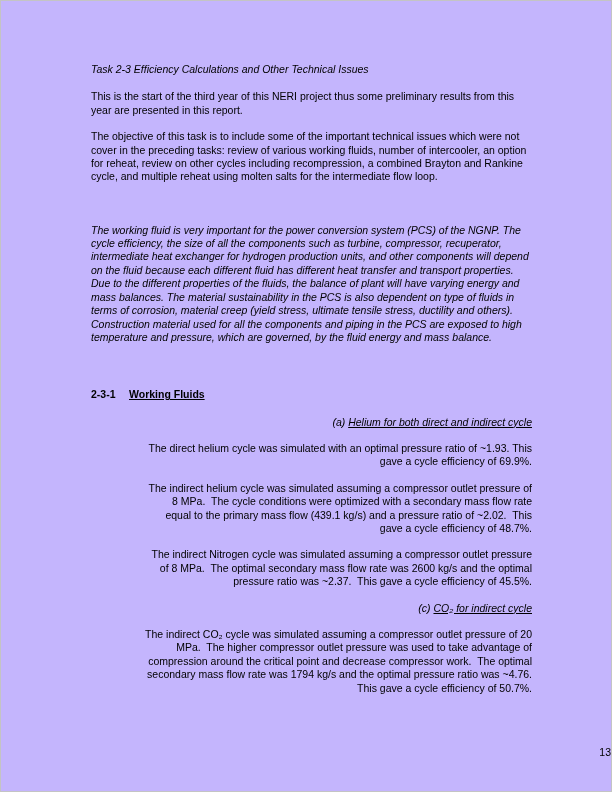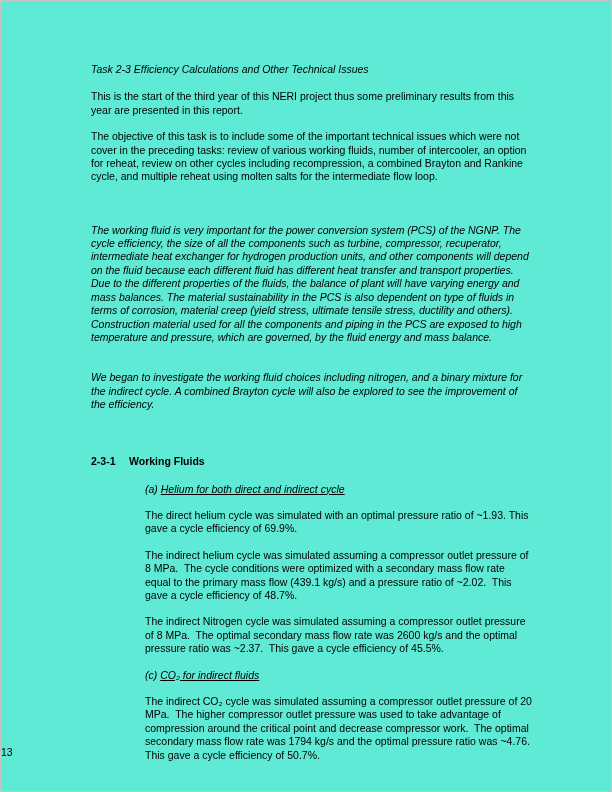--- a/index.html
+++ b/index.html
@@ -7,21 +7,21 @@
   body {
     width: 612px;
     height: 792px;
     font-family: "Liberation Sans", sans-serif;
     color: #000000;
   }
   .page {
     position: relative;
     width: 612px;
     height: 792px;
-    background: #5eead4;
+    background: #c4b5fd;
     border: 1px solid #c4c4c4;
     overflow: hidden;
   }
   .content {
     position: absolute;
     top: 62px;
     left: 90px;
     width: 441px;
     font-size: 10.5px;
     line-height: 13.4px;
@@ -32,59 +32,60 @@
   }
   .para {
     margin-bottom: 13px;
     white-space: pre-wrap;
   }
   .subpara { white-space: pre-wrap; font-style: italic; }
   .section-heading {
     font-weight: bold;
     margin-top: 17px;
     margin-bottom: 14px;
+    text-decoration: underline;
   }
   .section-num {
     display: inline-block;
     min-width: 38px;
   }
   .sub {
     margin-left: 54px;
+    text-align: right;
   }
   .sub-heading {
     font-style: italic;
     margin-bottom: 13px;
   }
   .sub-heading .underlined {
     text-decoration: underline;
   }
   .page-number {
     position: absolute;
     bottom: 33px;
     left: 0;
     width: 100%;
-    text-align: left;
+    text-align: right;
     font-size: 10.5px;
   }
 </style>
 </head>
 <body>
 
 <div class="page">
   <div class="content">
 
     <div class="doc-title">Task 2-3 Efficiency Calculations and Other Technical Issues</div>
 
     <p class="para">This is the start of the third year of this NERI project thus some preliminary results from this year are presented in this report.</p>
 
     <p class="para">The objective of this task is to include some of the important technical issues which were not cover in the preceding tasks: review of various working fluids, number of intercooler, an option for reheat, review on other cycles including recompression, a combined Brayton and Rankine cycle, and multiple reheat using molten salts for the intermediate flow loop.</p>
 
     <div class="para">
       <div class="subpara">The working fluid is very important for the power conversion system (PCS) of the NGNP. The cycle efficiency, the size of all the components such as turbine, compressor, recuperator, intermediate heat exchanger for hydrogen production units, and other components will depend on the fluid because each different fluid has different heat transfer and transport properties. Due to the different properties of the fluids, the balance of plant will have varying energy and mass balances. The material sustainability in the PCS is also dependent on type of fluids in terms of corrosion, material creep (yield stress, ultimate tensile stress, ductility and others). Construction material used for all the components and piping in the PCS are exposed to high temperature and pressure, which are governed, by the fluid energy and mass balance.</div>
-      <div class="subpara">We began to investigate the working fluid choices including nitrogen, and a binary mixture for the indirect cycle. A combined Brayton cycle will also be explored to see the improvement of the efficiency.</div>
     </div>
 
     <div class="section-heading">
       <span class="section-num">2-3-1</span><span>Working Fluids</span>
     </div>
 
     <div class="sub">
       <div class="sub-heading">
         <span>(a)</span>
         <span class="underlined">Helium for both direct and indirect cycle</span>
@@ -93,21 +94,21 @@
       <p class="para">The indirect helium cycle was simulated assuming a compressor outlet pressure of 8 MPa.  The cycle conditions were optimized with a secondary mass flow rate equal to the primary mass flow (439.1 kg/s) and a pressure ratio of ~2.02.  This gave a cycle efficiency of 48.7%.</p>
     </div>
 
     <div class="sub">
       <p class="para">The indirect Nitrogen cycle was simulated assuming a compressor outlet pressure of 8 MPa.  The optimal secondary mass flow rate was 2600 kg/s and the optimal pressure ratio was ~2.37.  This gave a cycle efficiency of 45.5%.</p>
     </div>
 
     <div class="sub">
       <div class="sub-heading">
         <span>(c)</span>
-        <span class="underlined">CO₂ for indirect fluids</span>
+        <span class="underlined">CO₂ for indirect cycle</span>
       </div>
       <p class="para">The indirect CO₂ cycle was simulated assuming a compressor outlet pressure of 20 MPa.  The higher compressor outlet pressure was used to take advantage of compression around the critical point and decrease compressor work.  The optimal secondary mass flow rate was 1794 kg/s and the optimal pressure ratio was ~4.76.  This gave a cycle efficiency of 50.7%.</p>
     </div>
 
   </div>
 
   <div class="page-number">13</div>
 </div>
 
 </body></html>

